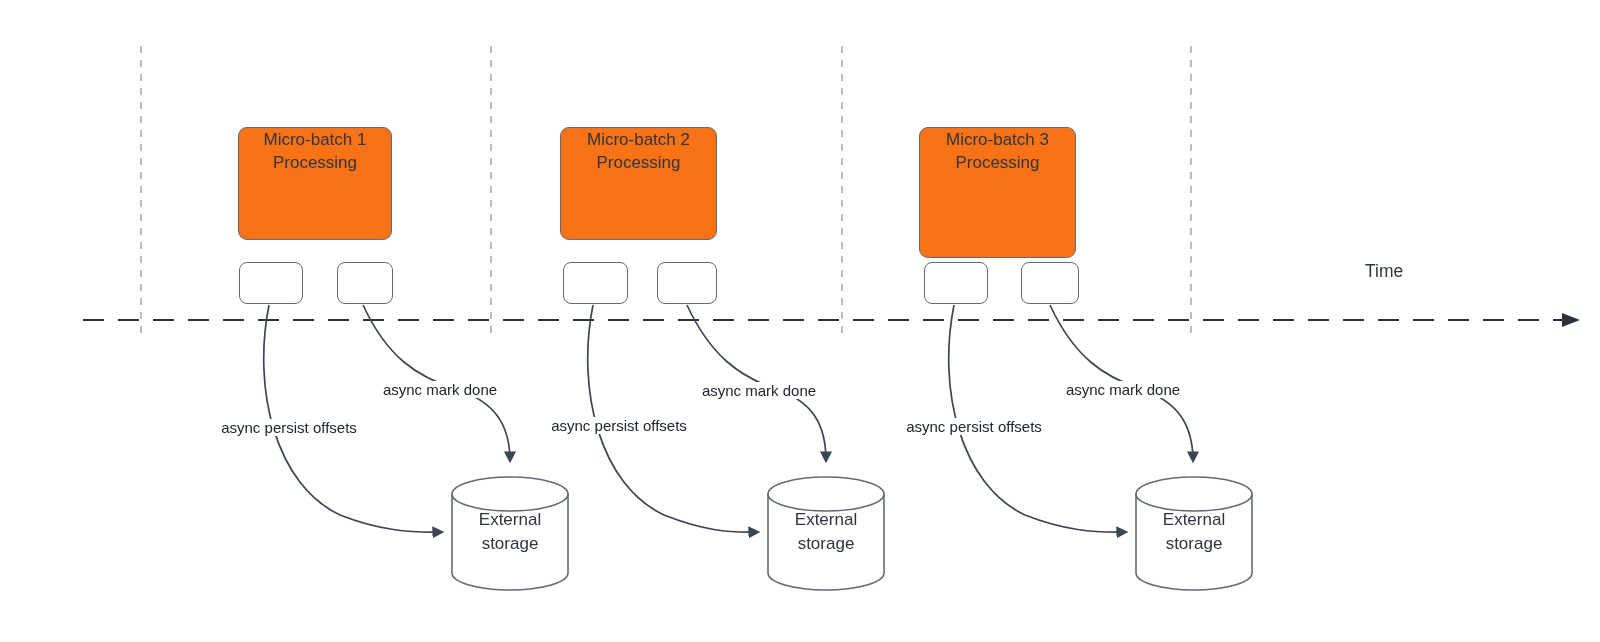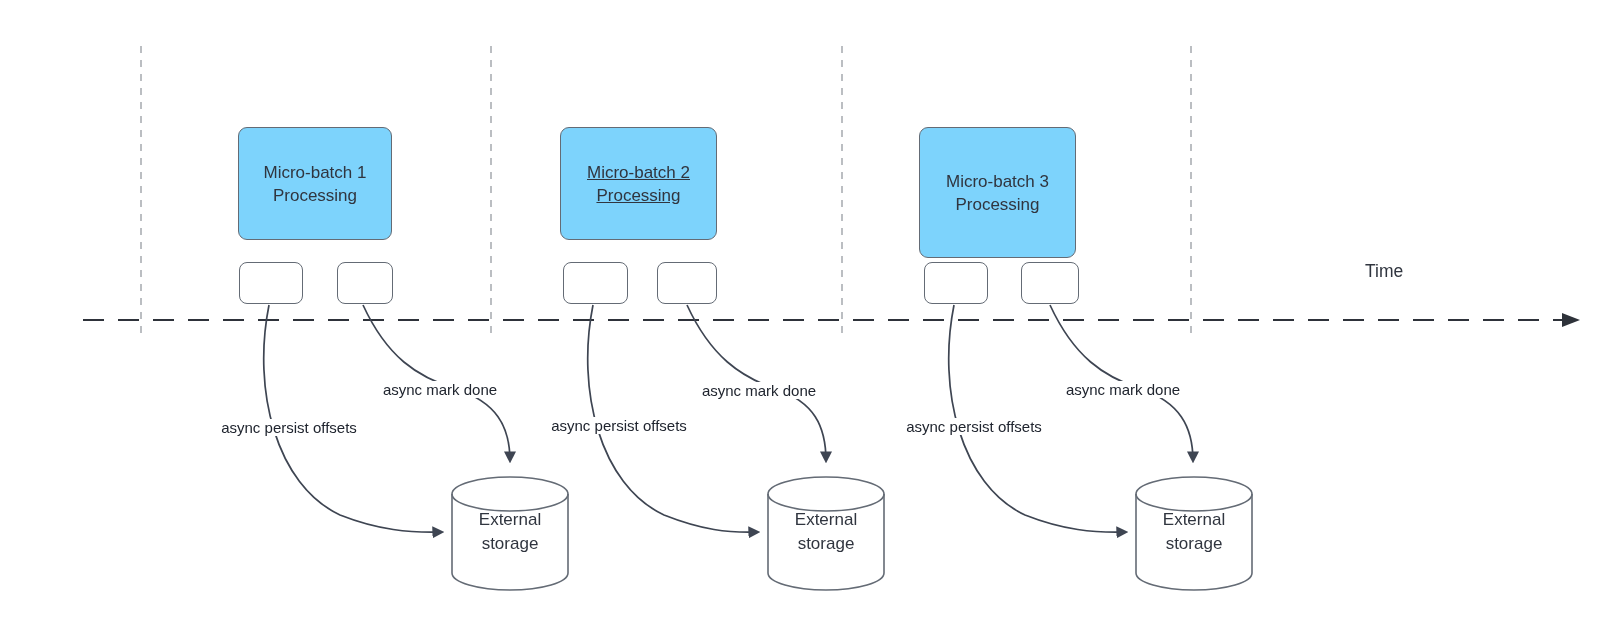--- a/index.html
+++ b/index.html
@@ -17,22 +17,22 @@
     width:1600px;height:642px;
     background:var(--background);
     font-family:"Liberation Sans", sans-serif;
     overflow:hidden;
   }
   #wires{position:absolute;left:0;top:0;width:1600px;height:642px;}
   .proc-box{
     position:absolute;
     border:1.6px solid var(--shape-border);
     border-radius:9px;
-    background:#7dd3fc;
-    display:flex;align-items:center;justify-content:center;
+    background:#f97316;
+    display:flex;justify-content:center;
     text-align:center;
     font-size:17px;line-height:23px;color:var(--text);
     box-sizing:border-box;
   }
   .task-box{
     position:absolute;
     border:1.6px solid var(--shape-border);
     border-radius:8px;
     background:#fff;
     box-sizing:border-box;
@@ -104,21 +104,21 @@
     <span>Micro-batch 1 Processing</span>
   </div>
   <div class="task-box" style="left:239px;top:262px;width:64px;height:42px;"></div>
   <div class="task-box" style="left:337px;top:262px;width:56px;height:42px;"></div>
   <div class="async-label" style="left:289px;top:419px;">async persist offsets</div>
   <div class="async-label" style="left:440px;top:381px;">async mark done</div>
   <div class="storage-label" style="left:452px;top:504px;">
     <span>External storage</span>
   </div>
 
-  <div class="proc-box" style="left:560px;top:127px;width:157px;height:113px;padding:0 1px;text-decoration:underline;">
+  <div class="proc-box" style="left:560px;top:127px;width:157px;height:113px;padding:0 1px;">
     <span>Micro-batch 2 Processing</span>
   </div>
   <div class="task-box" style="left:563px;top:262px;width:65px;height:42px;"></div>
   <div class="task-box" style="left:657px;top:262px;width:60px;height:42px;"></div>
   <div class="async-label" style="left:619px;top:417px;">async persist offsets</div>
   <div class="async-label" style="left:759px;top:382px;">async mark done</div>
   <div class="storage-label" style="left:768px;top:504px;">
     <span>External storage</span>
   </div>
 

